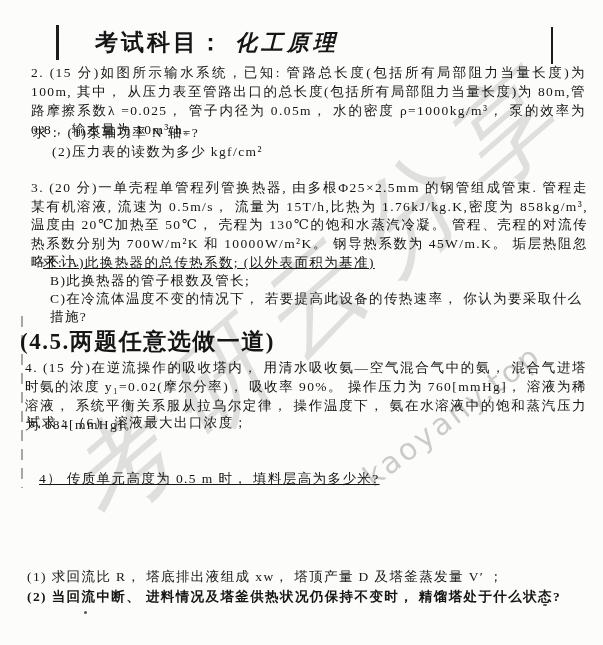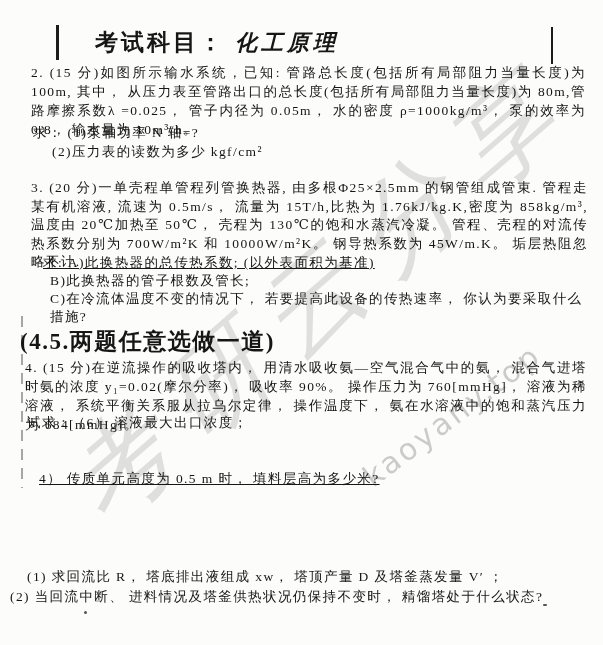--- a/index.html
+++ b/index.html
@@ -64,21 +64,21 @@
     position:absolute;left:20px;top:326px;z-index:3;
     font-size:23px;font-weight:bold;letter-spacing:1.5px;
   }
   .q4-body{left:25px;right:16px;top:358px;line-height:19px;}
   .q4-i0{left:27px;top:414px;line-height:18px;}
   .q4-i1{left:31px;top:433px;line-height:18px;}
   .q4-i2{left:29px;right:14px;top:452px;line-height:18px;text-align:left;}
   .q4-i3{left:39px;right:14px;top:470px;line-height:18px;text-align:left;text-decoration:underline;}
   .q5-body{left:25px;right:15px;top:506px;line-height:20px;}
   .q5-i0{left:27px;right:22px;top:568px;line-height:18px;text-align:left;}
-  .q5-i1{left:10px;right:14px;top:588px;line-height:18px;text-align:left;}
+  .q5-i1{left:27px;right:14px;top:588px;line-height:18px;text-align:left;font-weight:bold;}
 </style>
 </head>
 <body>
 
 <div class="page">
 
   <div class="wm-script">考研云分享</div>
   <div class="wm-site">kaoyany.top</div>
 
   <div class="rule rule-left"></div>

